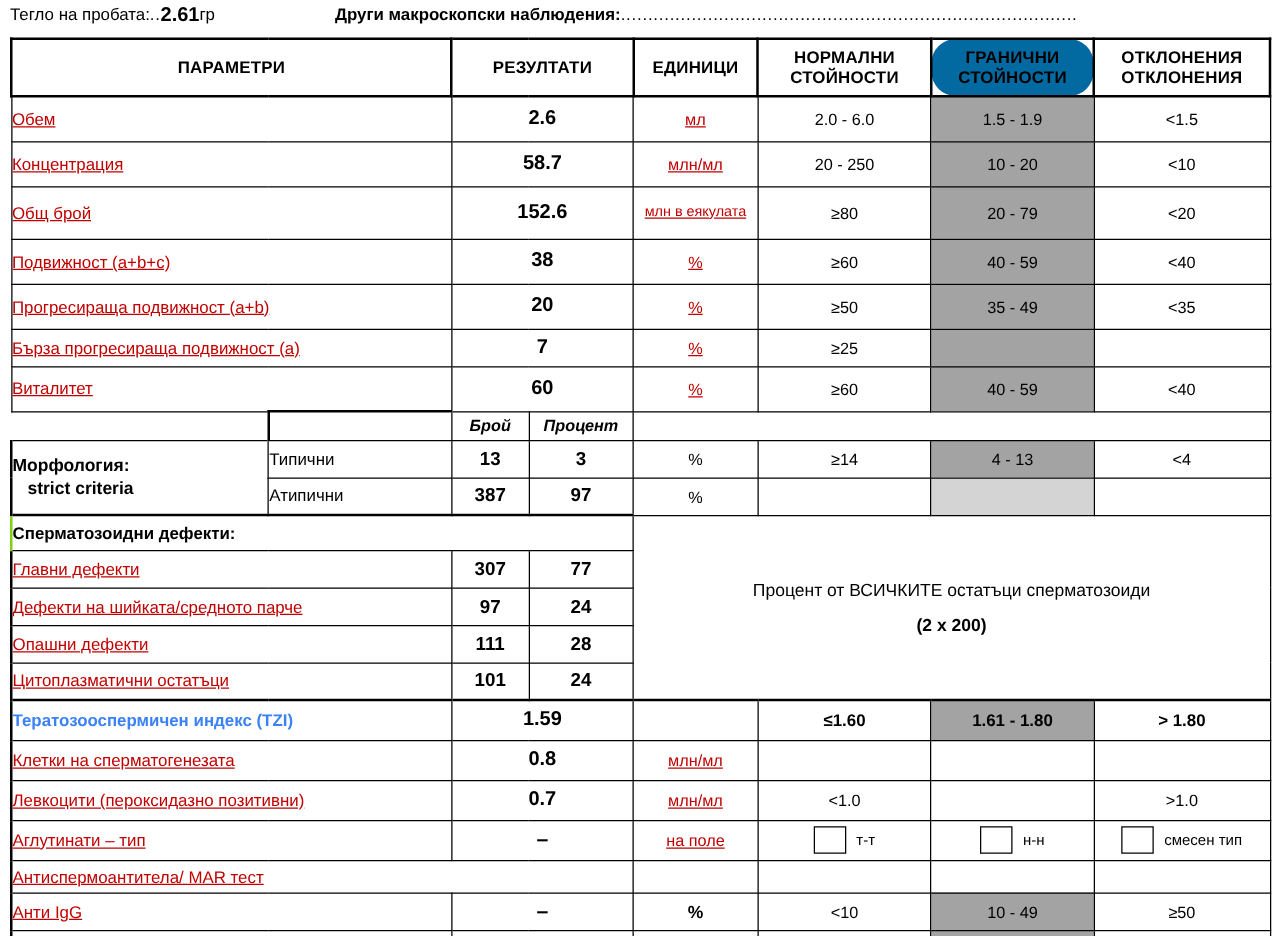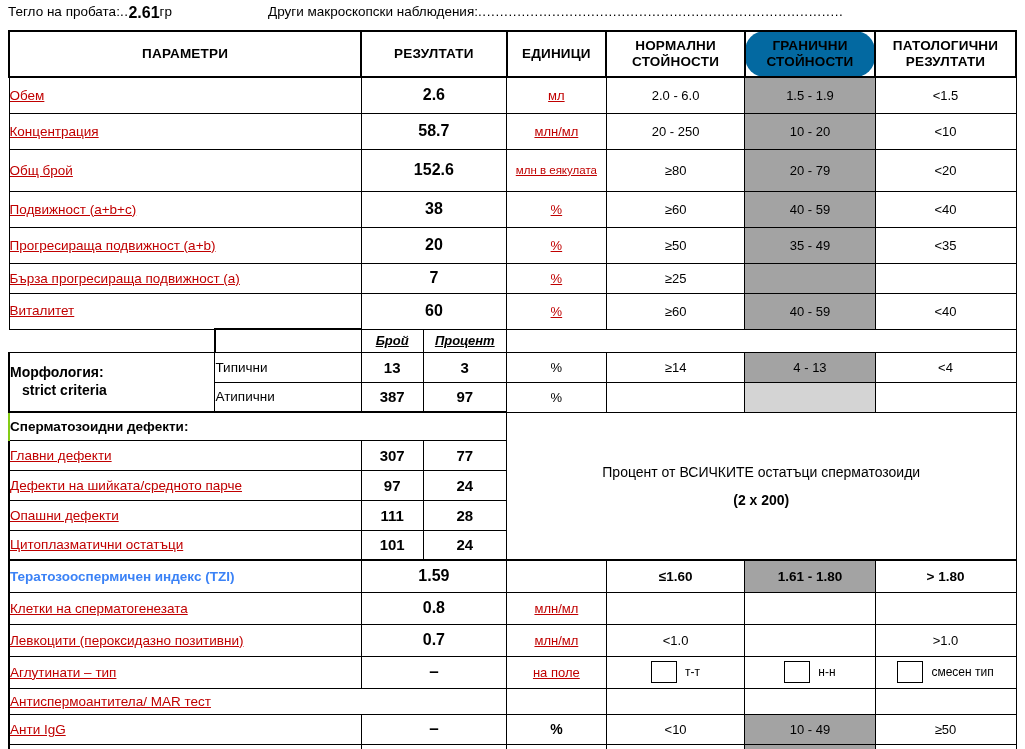--- a/index.html
+++ b/index.html
@@ -34,21 +34,21 @@
   }
   .topbar .lbl { color: #000; }
   .topbar .dots { color: #000; letter-spacing: 0.5px; }
   .topbar .val {
     font-weight: bold;
     font-size: 16px;
     color: #000;
   }
   .topbar .unit { font-size: 13.5px; }
   .topbar .spacer { width: 96px; }
-  .topbar .lbl2 { margin-left: 0; }
+  .topbar .lbl2 { margin-left: 0; font-weight: bold; }
   .topbar .dots2 {
     color: #000;
     letter-spacing: 0.6px;
     font-size: 13.5px;
   }
 
   
   table.main {
     border-collapse: collapse;
     width: 1009px;
@@ -123,21 +123,20 @@
     font-size: 13px;
   }
   .ref.gray { background: #a3a3a3; }
   .ref.bold { font-weight: bold; font-size: 13.5px; }
 
   .subhdr {
     text-align: center;
     font-size: 13px;
     font-weight: bold;
     font-style: italic;
-    text-decoration: underline;
     height: 22px;
   }
   .blank { background: #ffffff; }
   .grayblank { background: #d4d4d4; }
 
   .morph-title {
     font-weight: bold;
     font-size: 14px;
     padding-left: 6px;
     line-height: 1.25;
@@ -216,21 +215,21 @@
         <col class="c-path">
     </colgroup>
     <tbody>
 
       <tr>
         <td class="hdr thickbox" colspan="2">ПАРАМЕТРИ</td>
         <td class="hdr thickbox" colspan="2">РЕЗУЛТАТИ</td>
         <td class="hdr thickbox">ЕДИНИЦИ</td>
         <td class="hdr thickbox">НОРМАЛНИ СТОЙНОСТИ</td>
         <td class="hdr gray thickbox">ГРАНИЧНИ СТОЙНОСТИ</td>
-        <td class="hdr thickbox">ПАТОЛОГИЧНИ РЕЗУЛТАТИ</td>
+        <td class="hdr thickbox">ОТКЛОНЕНИЯ ОТКЛОНЕНИЯ</td>
       </tr>
 
       <tr class="rowh">
         <td class="param" colspan="2">Обем</td>
         <td class="num" colspan="2">2.6</td>
         <td class="units">мл</td>
         <td class="ref">2.0 - 6.0</td>
         <td class="ref gray">1.5 - 1.9</td>
         <td class="ref">&lt;1.5</td>
       </tr>

